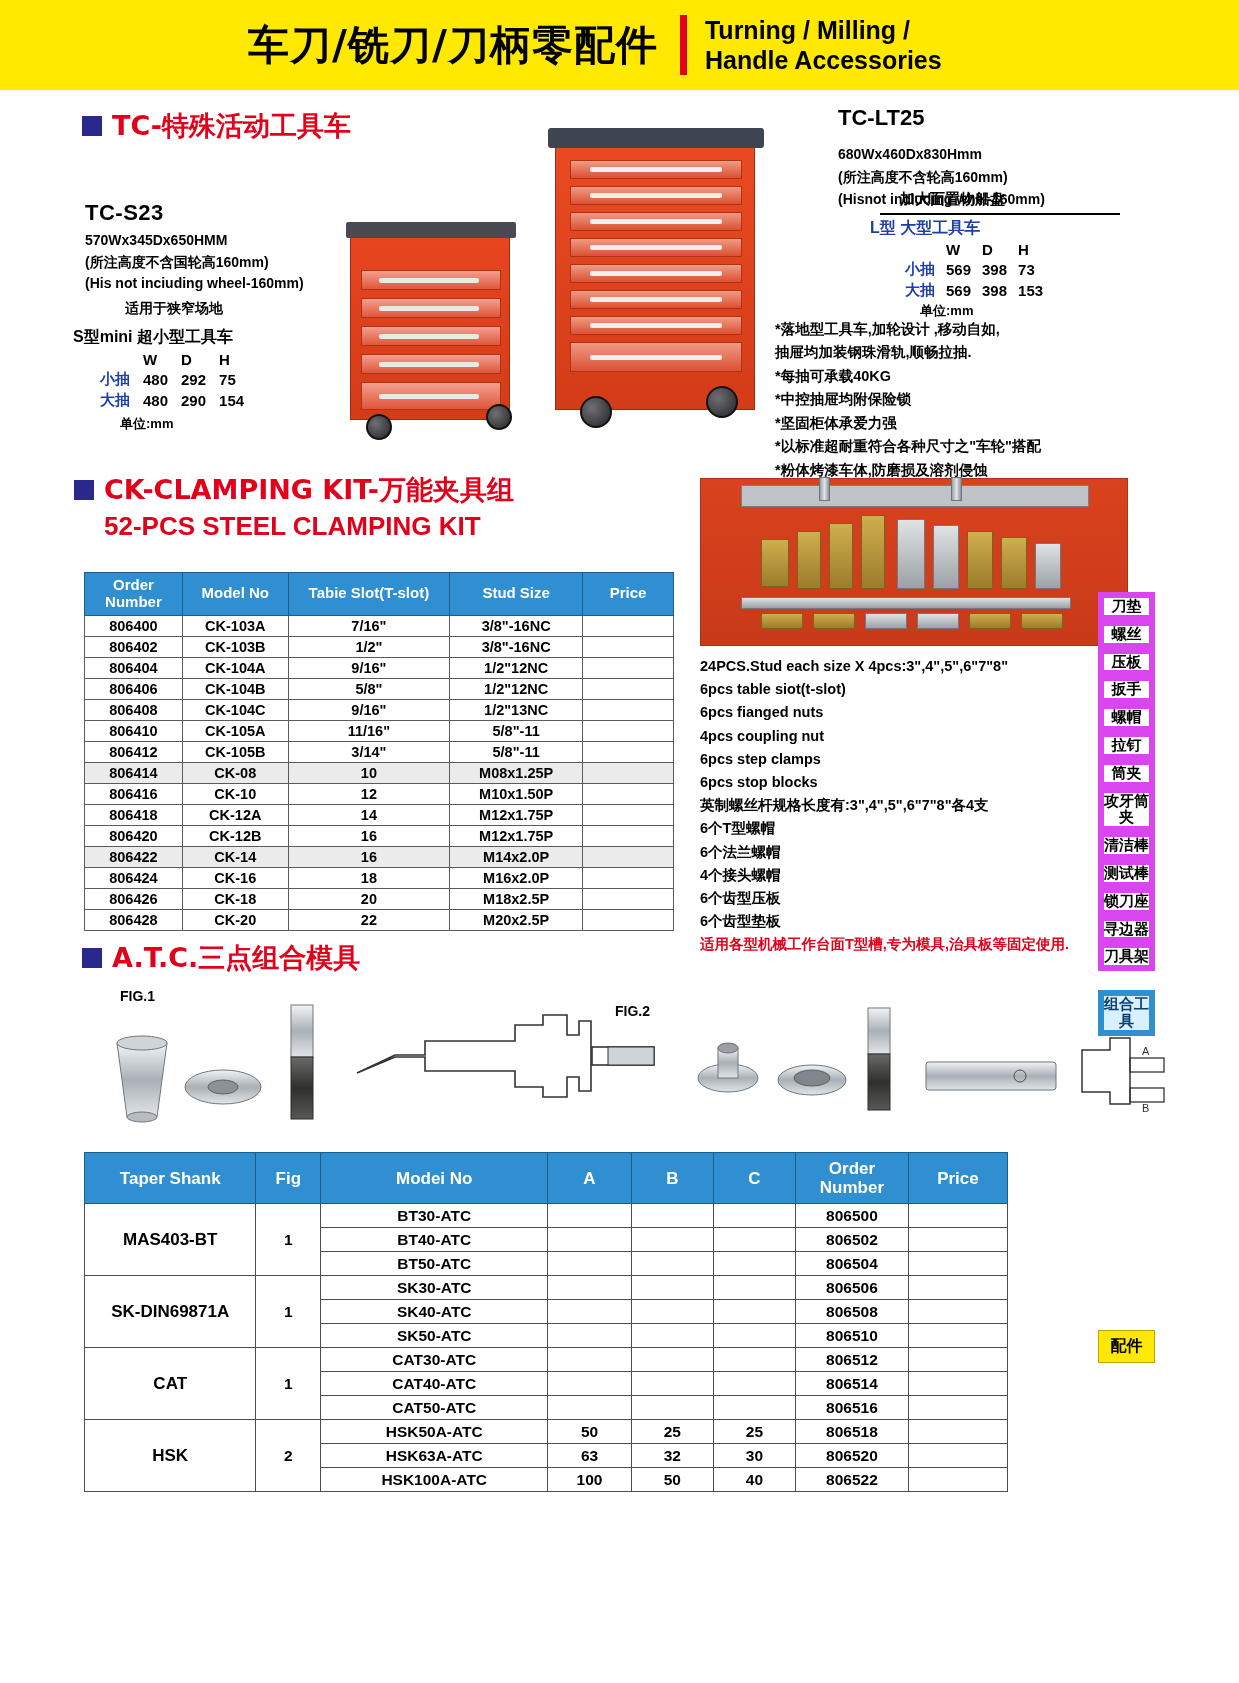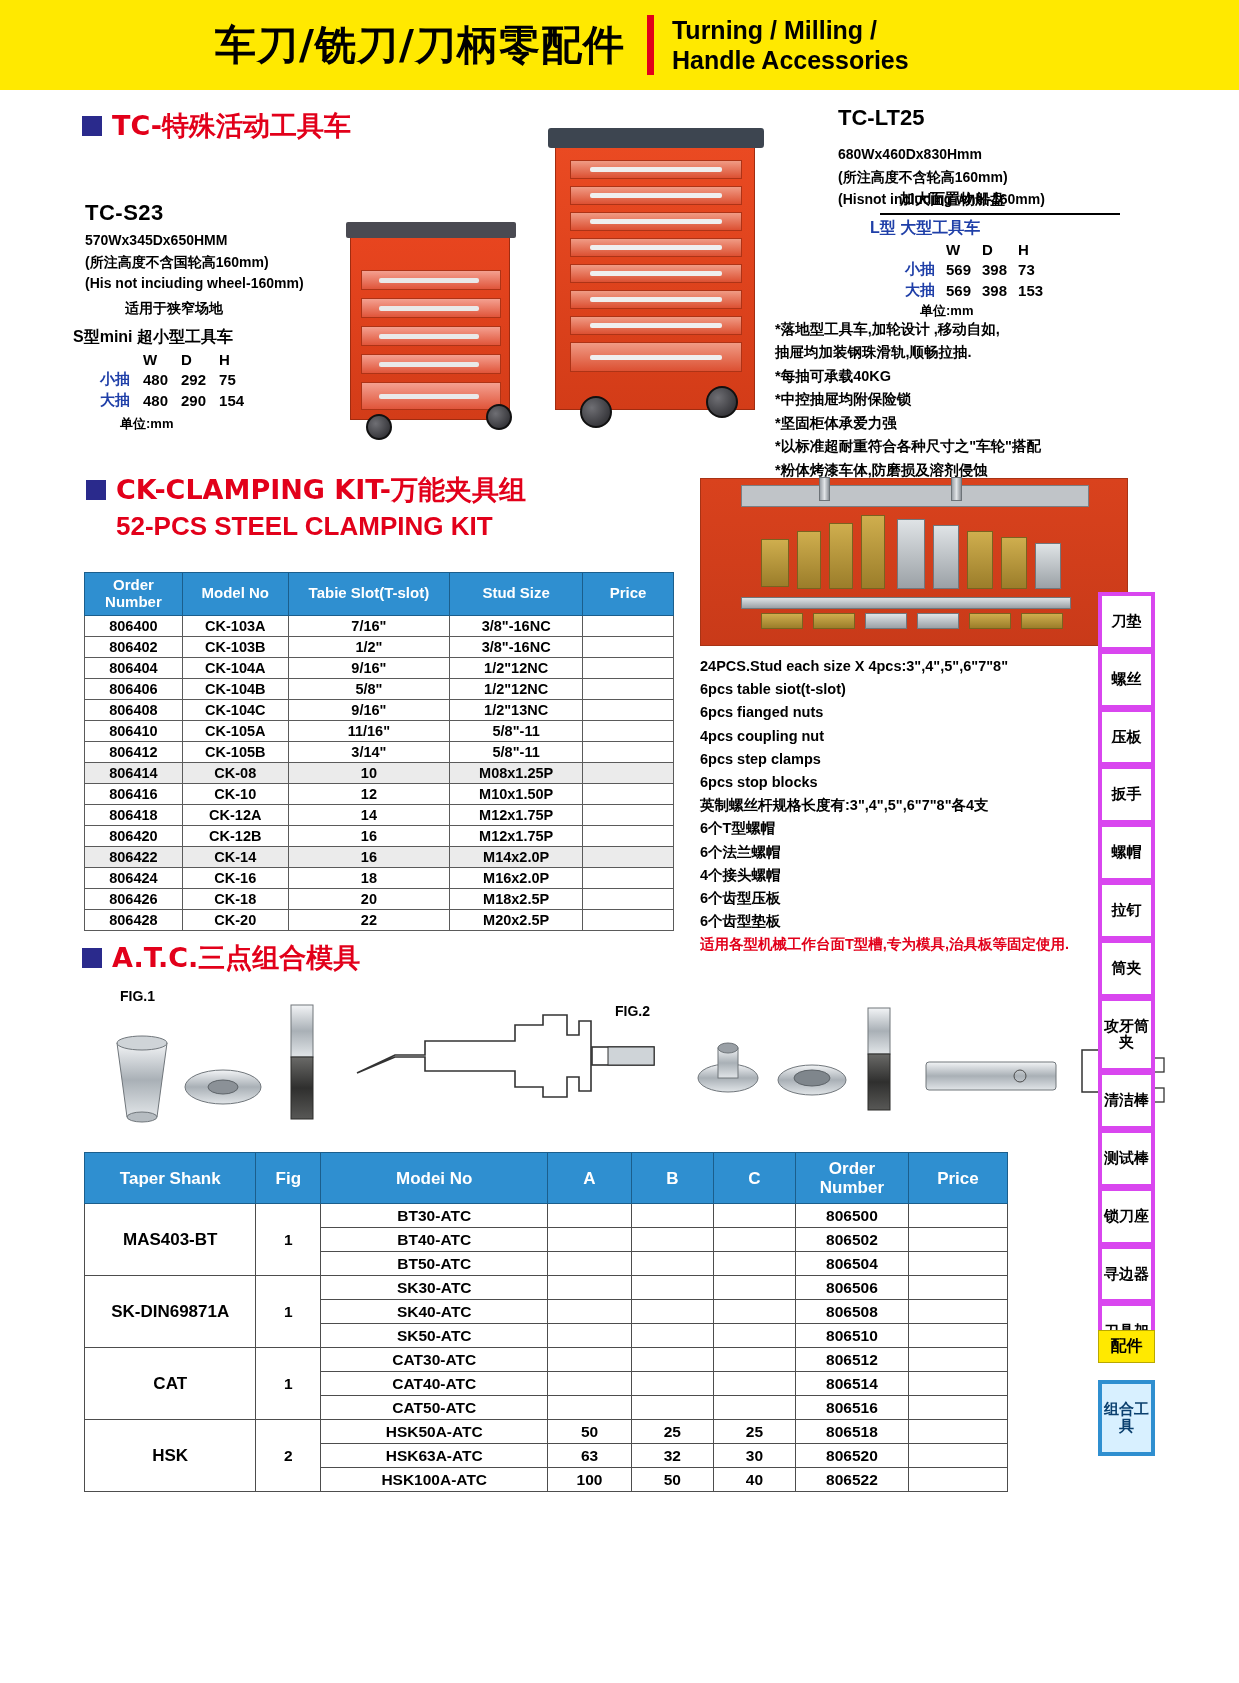--- a/index.html
+++ b/index.html
@@ -9,21 +9,21 @@
     font-family:"Liberation Sans", sans-serif;
     background:#ffffff;
     position:relative;
     overflow:hidden;
   }
 
   
   .header {
     position:absolute; left:0; top:0; width:1239px; height:90px;
     background:#ffe900;
-    display:flex; align-items:center;
+    display:flex; align-items:center;padding-left:33px;
   }
   .header-cn {
     font-size:41px; font-weight:bold; color:#000;
     margin-left:215px; letter-spacing:1px;
     font-family:"DejaVu Sans", sans-serif;
   }
   .header-bar {
     width:7px; height:60px; background:#e2001a; margin:0 18px 0 22px;
   }
   .header-en {
@@ -106,21 +106,21 @@
     position:absolute; left:34px; width:132px; height:5px; background:#efefef; border-radius:2px;
   }
   .wheel {
     position:absolute; width:32px; height:32px; border-radius:50%;
     background:radial-gradient(circle at 35% 35%,#6f6f74,#232327);
     border:2px solid #111;
   }
   .wheel.small { width:26px; height:26px; }
 
   
-  .ck-head { position:absolute; left:86px; top:472px; }
+  .ck-head { position:absolute; left:74px; top:472px; }
   .ck-head .l2 { font-size:26px; font-weight:bold; color:#e2001a; margin-top:3px; margin-left:30px;
     font-family:"Liberation Sans", sans-serif;}
 
   .ck-table {
     position:absolute; left:84px; top:572px; width:590px;
     border-collapse:collapse; font-size:14.5px; font-weight:bold;
     font-family:"Liberation Sans", sans-serif;
   }
   .ck-table th {
     background:#2f8fd0; color:#fff; border:1px solid #1b5e8c;
@@ -175,23 +175,23 @@
   }
   .atc-table td {
     border:1px solid #4d4d4d; text-align:center; height:24px; color:#000; background:#fff;
     font-size:15.5px;
   }
   .atc-table td.grp { font-size:17px; }
 
   
   .tabs { position:absolute; left:1098px; top:592px; width:60px; }
   .tab {
-    width:57px; border:4px solid #d946ef; background:#fff;
+    width:57px; border:6px solid #d946ef; background:#fff;
     font-size:15px; font-weight:bold; color:#000; text-align:center;
-    padding:17px 0; margin-bottom:-1px; line-height:1.12;
+    padding:0 0; margin-bottom:-1px; line-height:1.12;
     font-family:"DejaVu Sans", sans-serif;
   }
   .tab.active { background:#d8f0ff; border-color:#2f8fd0; color:#0a3f6e;margin-top:20px; }
   .tab-pei {
     position:absolute; left:1098px; top:1330px; width:57px;
     background:#ffe900; border:1px solid #b9a800; text-align:center;
     font-size:16px; font-weight:bold; padding:5px 0;
     font-family:"DejaVu Sans", sans-serif;
   }
 

